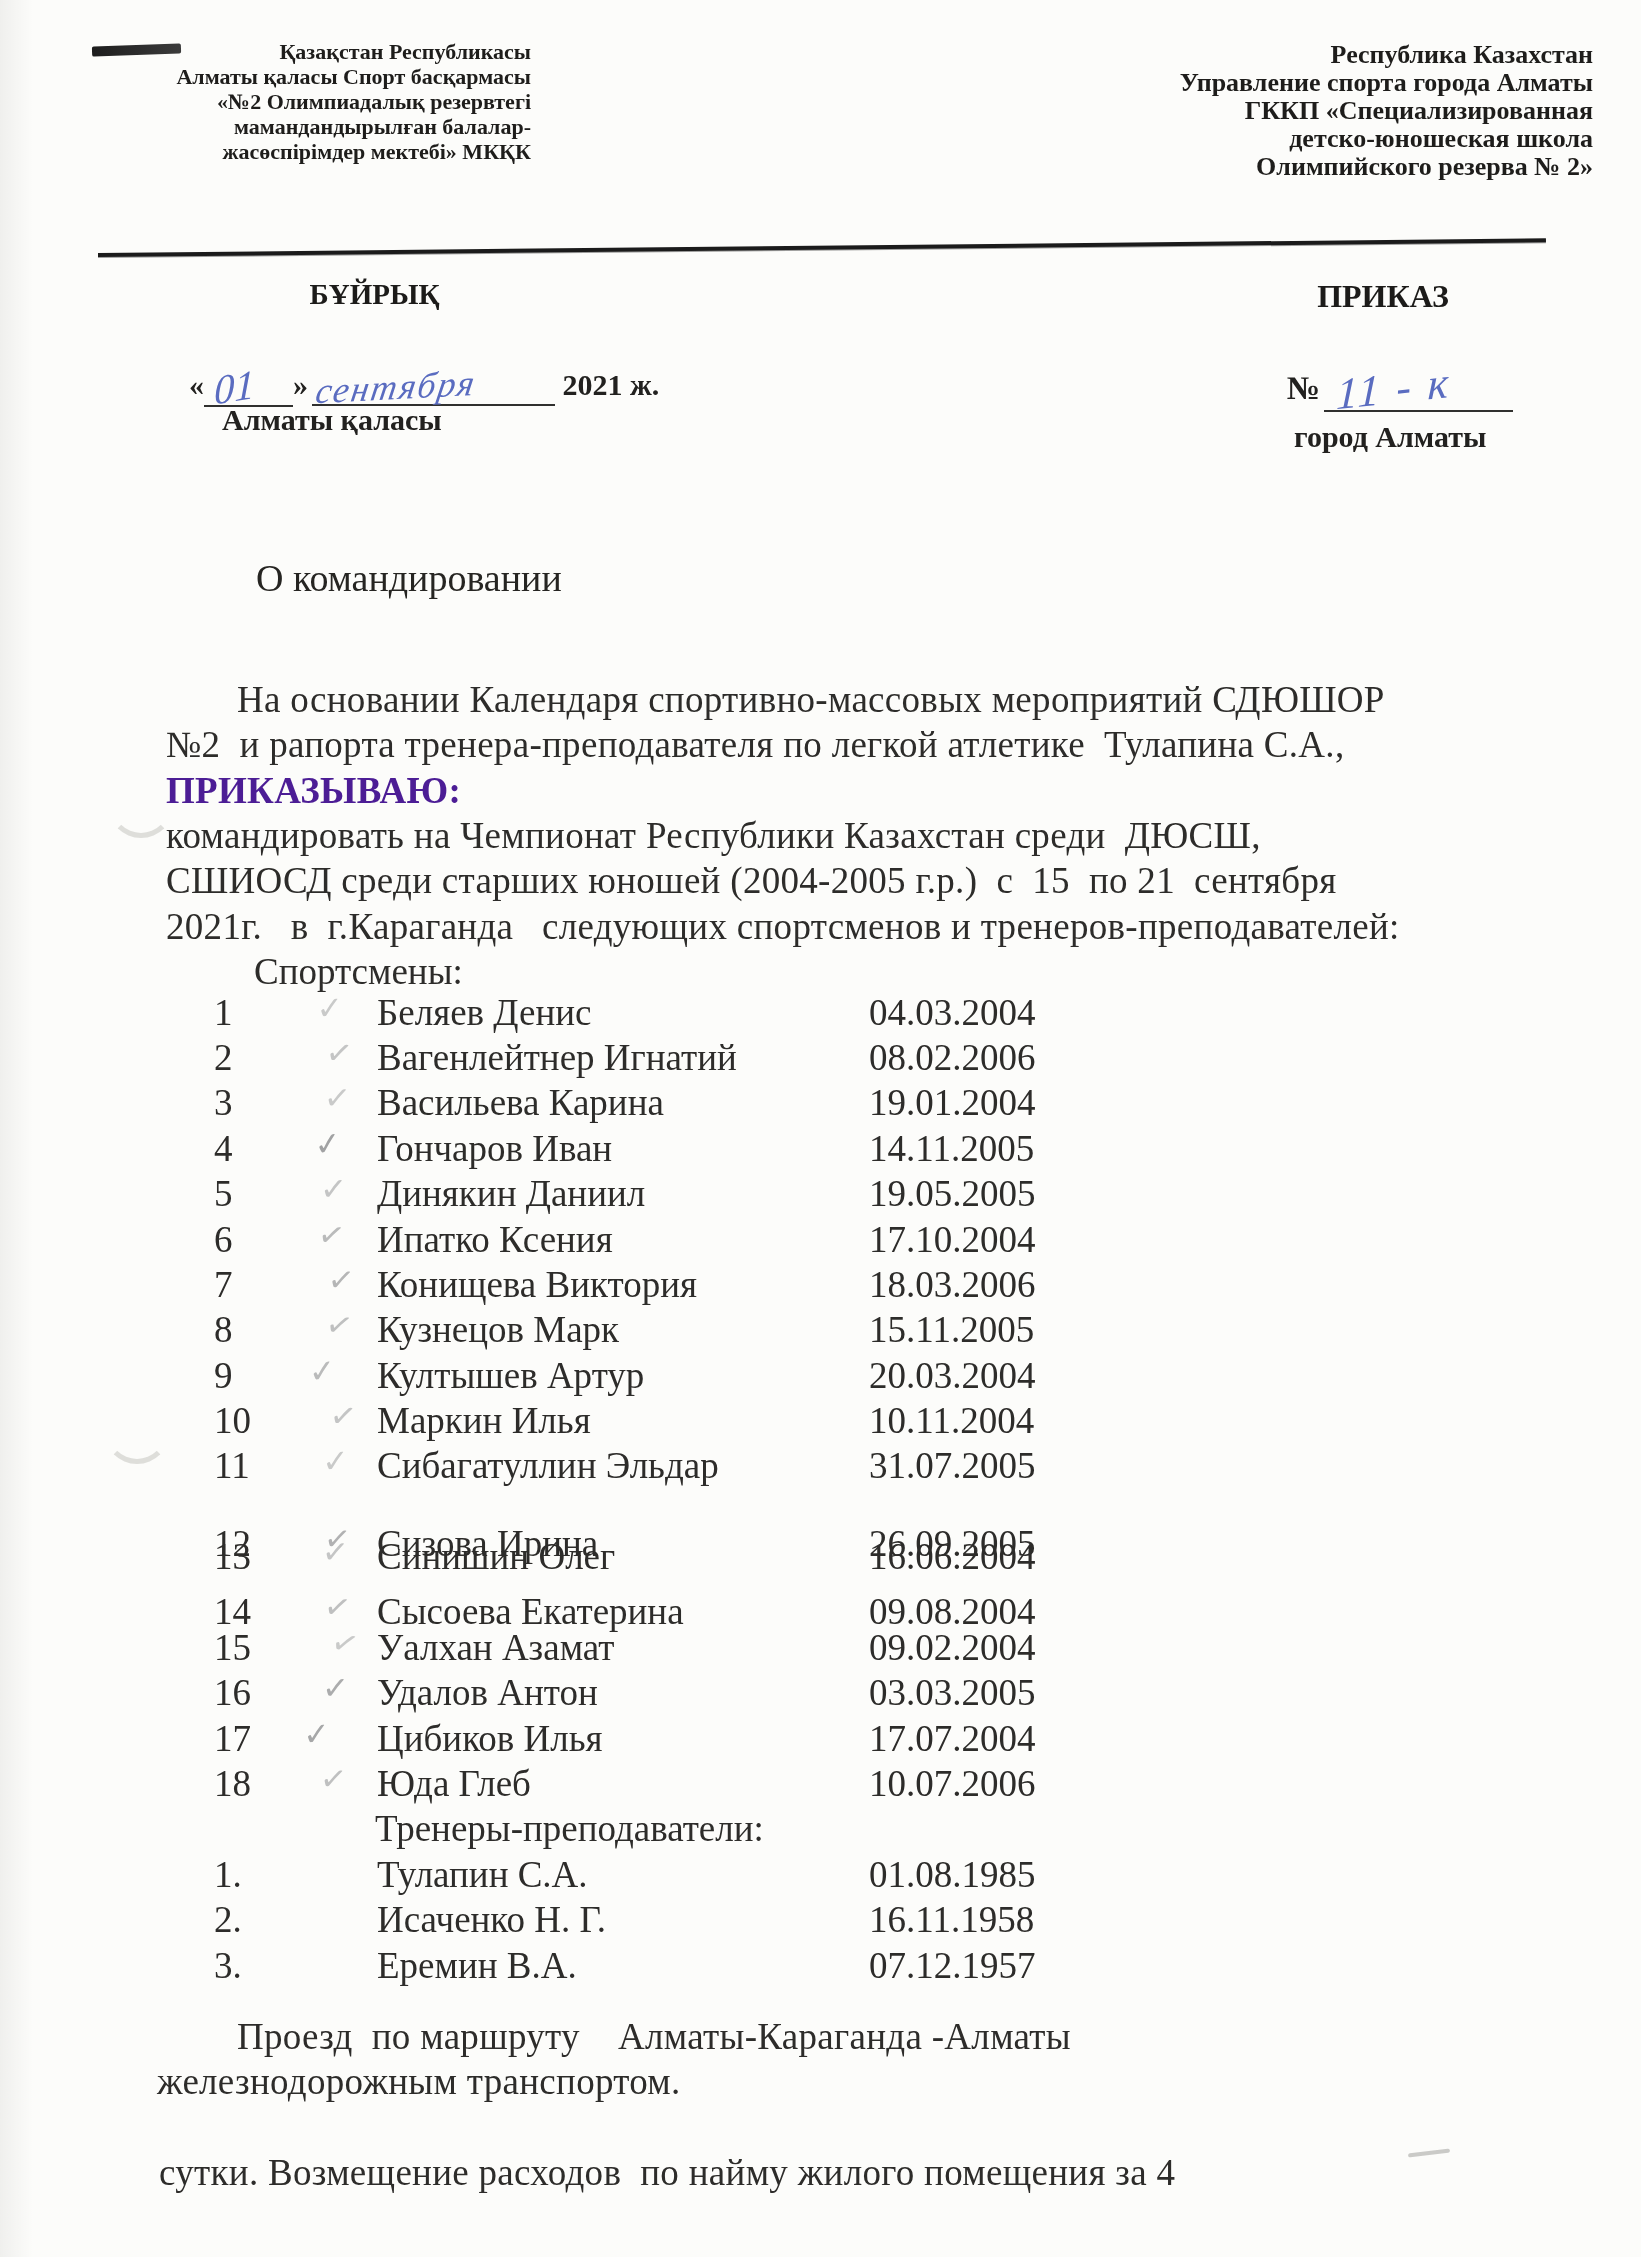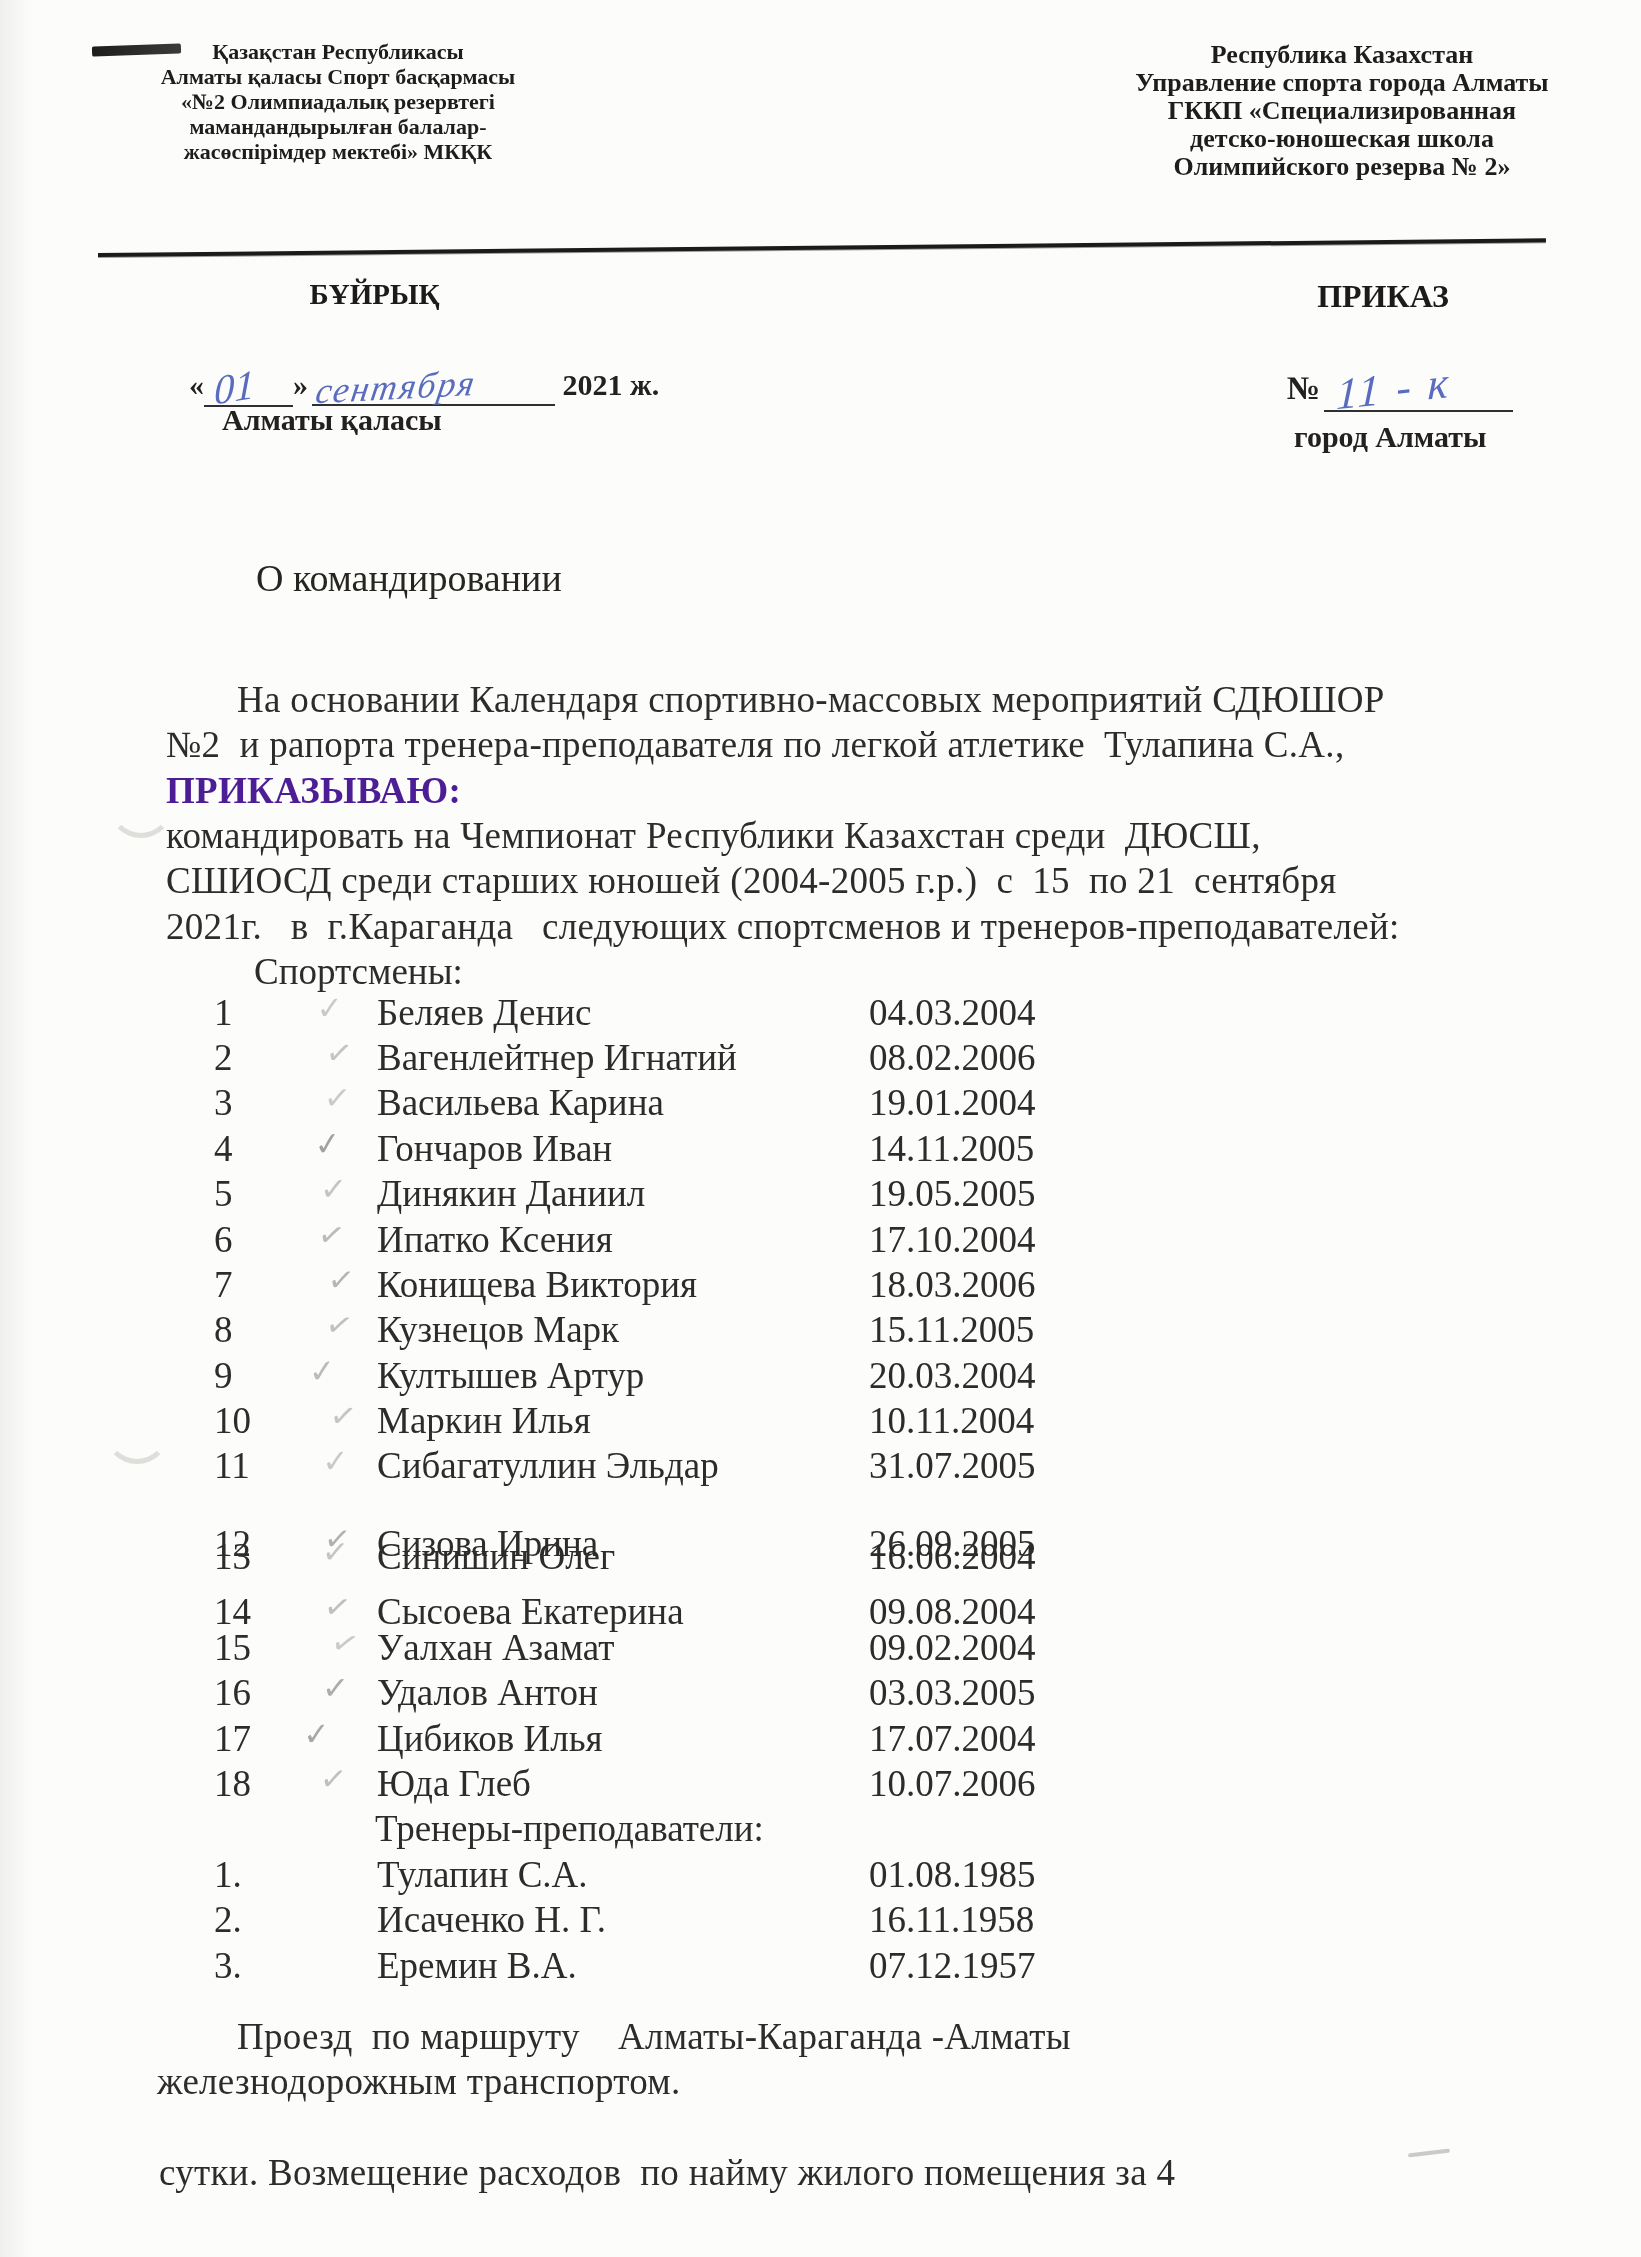--- a/index.html
+++ b/index.html
@@ -19,21 +19,21 @@
     position:absolute;width:56px;height:56px;border-radius:50%;
     border:5.8px solid transparent;border-bottom-color:#d9d9d5;opacity:.85;
   }
   .hole-1{left:108px;top:772px;}
   .hole-2{left:104px;top:1398px;}
   .pencil-smudge{
     position:absolute;left:1408px;top:2151px;width:42px;height:3.9px;border-radius:1.9px;
     background:#bdbdba;transform:rotate(-7deg);opacity:.8;
   }
   .hdr{
-    position:absolute;text-align:center;font-weight:bold;color:#1e1d1b;
+    position:absolute;text-align:right;font-weight:bold;color:#1e1d1b;
   }
   .hdr-left{left:145px;top:39px;width:386px;font-size:22px;line-height:25px;}
   .hdr-right{left:1091px;top:41px;width:502px;font-size:26px;line-height:28px;}
   .rule{
     position:absolute;left:98px;top:253px;width:1448px;height:3.9px;background:#1b1b1b;
     transform:rotate(-0.58deg);transform-origin:left center;box-shadow:0 1px 0 rgba(40,40,40,.45);
   }
   .title{position:absolute;font-weight:bold;color:#1c1b19;text-align:center;}
   .title-kk{left:237px;top:278px;width:275px;font-size:29px;}
   .title-ru{left:1284px;top:278px;width:198px;font-size:32px;}

